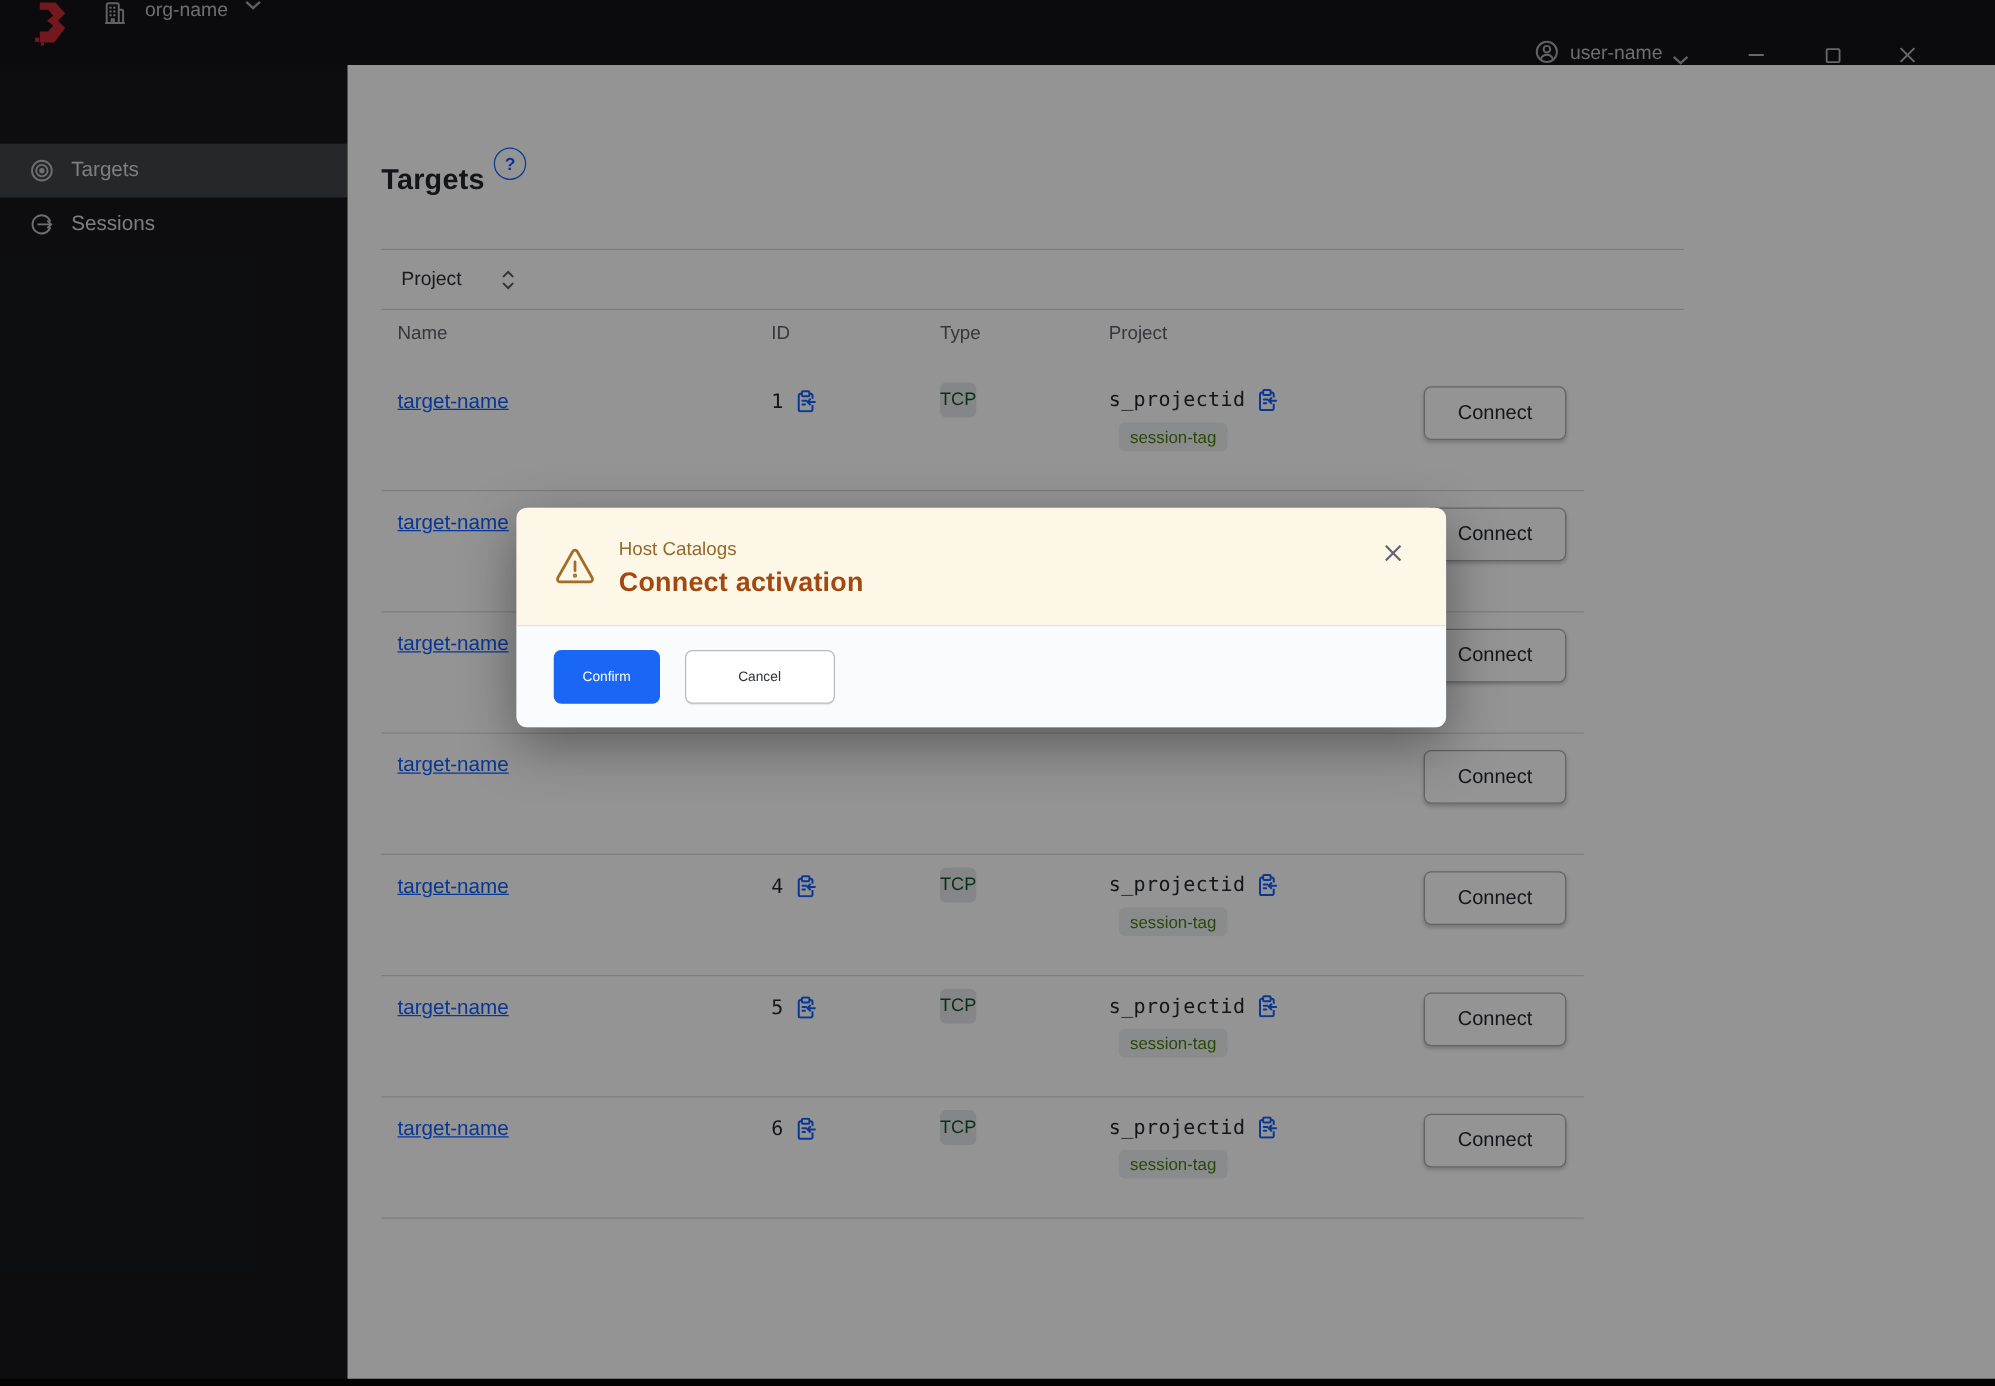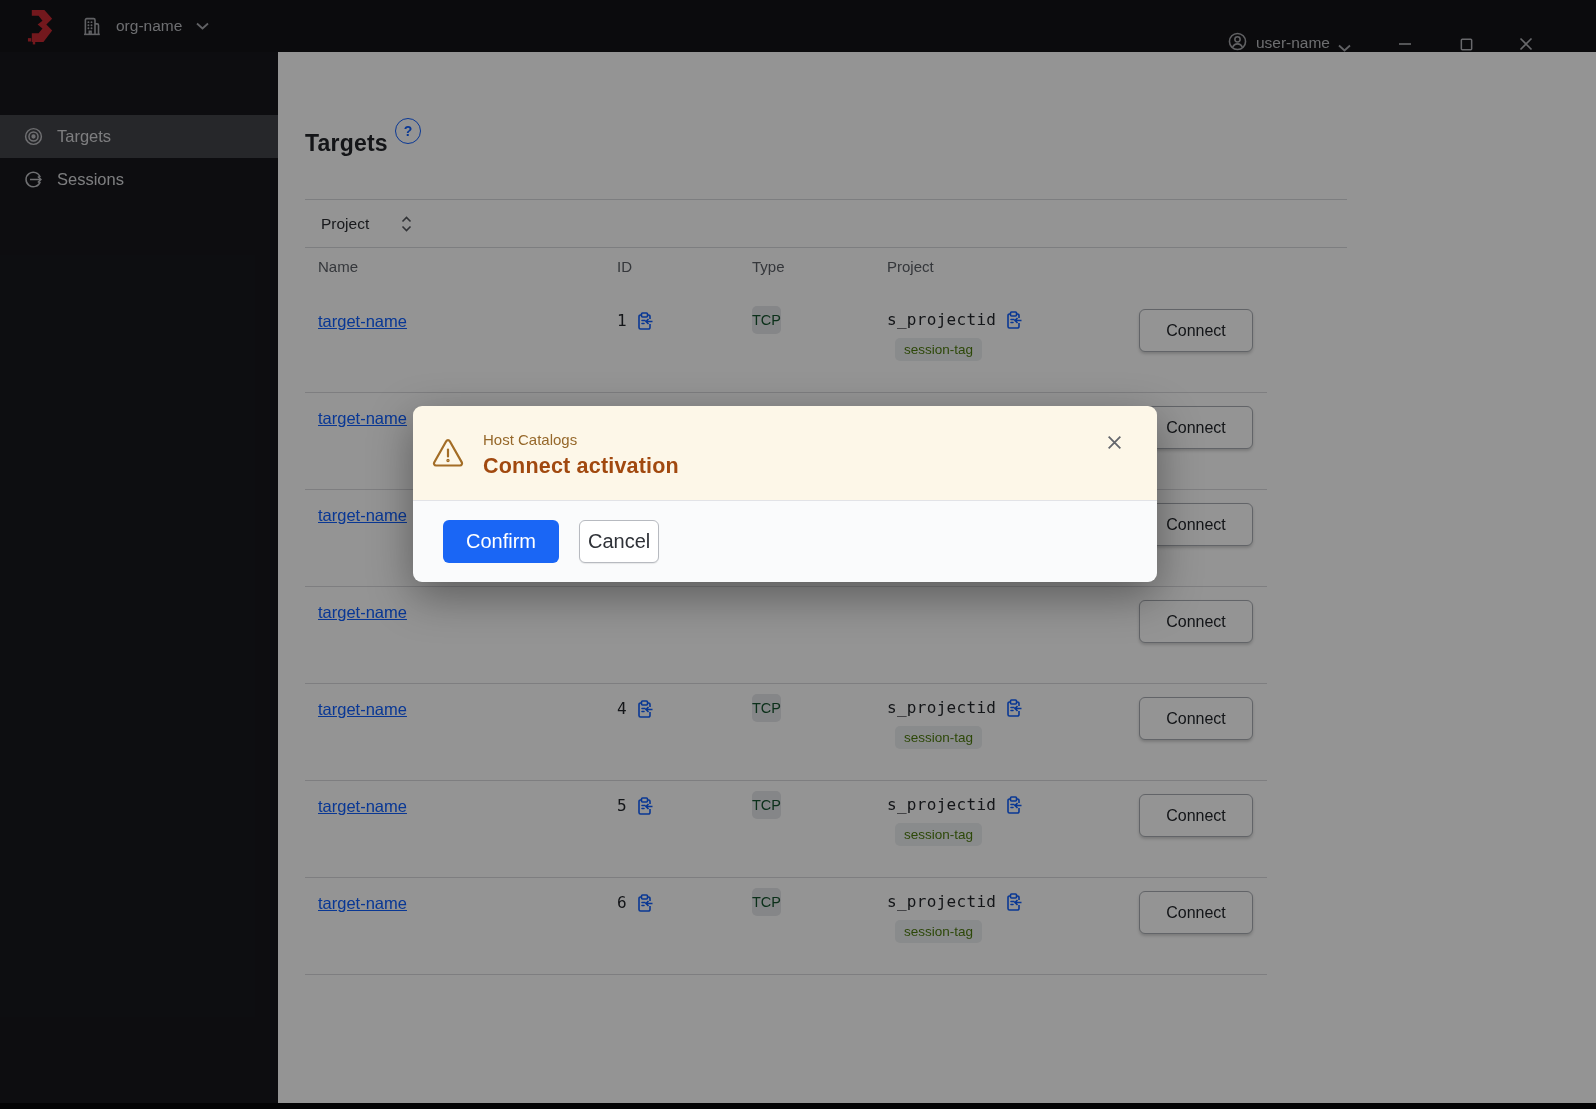--- a/index.html
+++ b/index.html
@@ -6,21 +6,21 @@
   body{
     width:1596px;height:1109px;position:relative;overflow:hidden;
     background:#060608;
     font-family:"Liberation Sans",sans-serif;
     -webkit-font-smoothing:antialiased;
   }
   svg{display:block;}
 
   
   .titlebar{position:absolute;left:0;top:0;width:1596px;height:52px;background:#131418;z-index:1;}
-  .tb-left{position:absolute;left:26px;top:0;height:52px;display:flex;align-items:center;gap:14px;}
+  .tb-left{position:absolute;left:26px;top:0;height:52px;display:flex;align-items:flex-start;gap:14px;}
   .tb-right{position:absolute;right:62px;top:0;height:52px;display:flex;align-items:flex-end;}
   .tb-text{color:#bcbdc1;font-size:15.5px;}
   .tb-right .tb-text{margin:0 8px 0 8px;}
   .winbtn{background:none;border:none;padding:0;cursor:pointer;display:flex;align-items:center;}
   .logo{margin-right:10px;}
 
   
   .sidebar{position:absolute;left:0;top:52px;width:278px;height:1051px;background:#17181d;z-index:1;}
   .side-item{position:relative;display:flex;align-items:center;gap:13px;height:43px;padding-left:23px;cursor:pointer;}
   .side-item.active{background:#434449;}
@@ -59,29 +59,29 @@
   .row-tag{position:absolute;left:590px;top:42px;background:#edeff1;color:#4d7c0f;
     font-size:13.5px;padding:4px 9px;cursor:pointer;}
   .connect-btn{position:absolute;left:834px;top:13px;width:114px;height:43px;background:#ffffff;
     border:1px solid #a9adb3;border-radius:6px;font-size:16px;color:#23262b;cursor:pointer;
     box-shadow:0 2px 3px rgba(0,0,0,.18);font-family:"Liberation Sans",sans-serif;}
 
   
   .overlay{position:absolute;inset:0;background:rgba(0,0,0,.42);z-index:50;}
   .modal{position:absolute;left:413px;top:406px;width:744px;z-index:100;border-radius:9px;overflow:hidden;
     box-shadow:0 14px 44px rgba(0,0,0,.38);}
-  .modal-header{background:#fdf7e8;padding:25px 30px 21px 18px;display:flex;gap:18px;position:relative;}
+  .modal-header{background:#fdf7e8;padding:25px 30px 21px 30px;display:flex;gap:18px;position:relative;}
   .modal-tagline{font-size:15px;color:#96682a;margin-bottom:6px;}
   .modal-title{font-size:21.5px;font-weight:700;color:#a1490f;letter-spacing:.2px;}
   .modal-close{position:absolute;right:30px;top:24px;background:none;border:none;padding:4px;cursor:pointer;}
   .modal-body{background:#ffffff;padding:34px 30px;font-size:18px;color:#303339;}
   .modal-footer{background:#fafbfc;border-top:1px solid #e2e3e7;padding:19px 30px;display:flex;gap:20px;}
-  .btn{height:43px;border-radius:6px;font-size:20px;cursor:pointer;font-family:"Liberation Sans",sans-serif;}
+  .btn{height:43px;border-radius:6px;font-size:11px;cursor:pointer;font-family:"Liberation Sans",sans-serif;}
   .btn-primary{background:#1a66f5;border:none;color:#ffffff;padding:0 23px;font-weight:500;}
-  .btn-secondary{background:#ffffff;border:1px solid #b7bac0;color:#2f3238;padding:0 8px;
+  .btn-secondary{background:#ffffff;border:1px solid #b7bac0;color:#2f3238;padding:0 42px;
     box-shadow:0 1px 1px rgba(0,0,0,.08);}
 </style>
 </head>
 <body>
 
 <header class="titlebar">
   <div class="tb-left">
     <span class="logo">
       <svg width="31" height="37" viewBox="0 0 32 38">
         <path d="M6 2h13l8 9-6 6 6 6-9 12H6v-9h7l4-5-5-4 5-4-4-5H6z" fill="#c62a32"></path>

